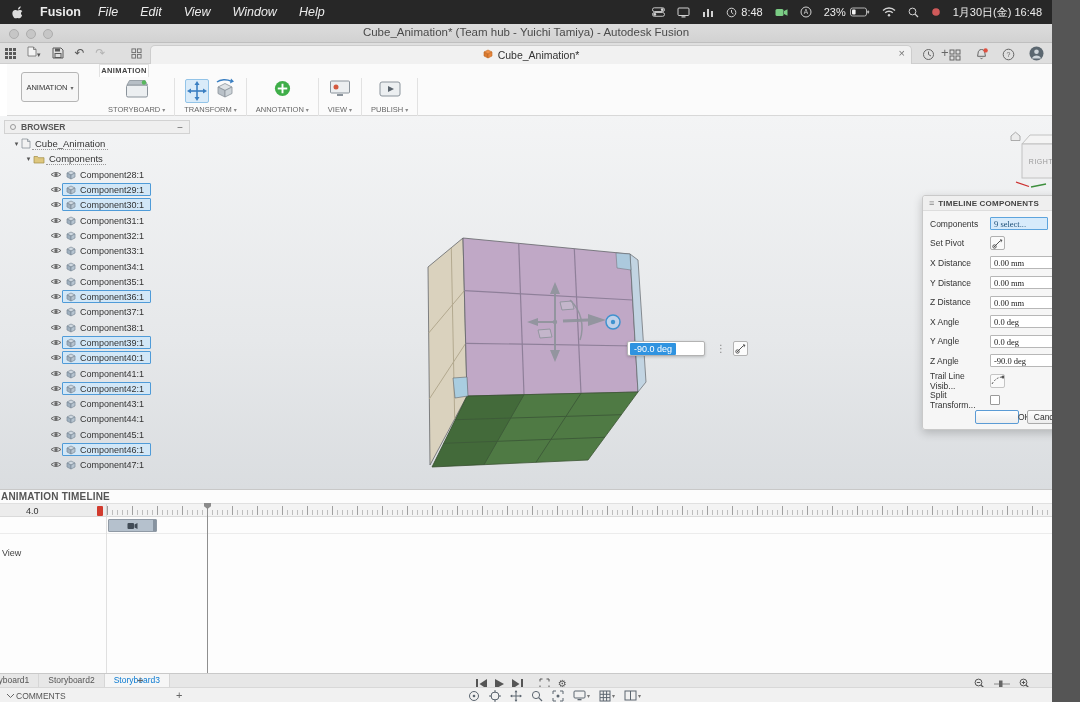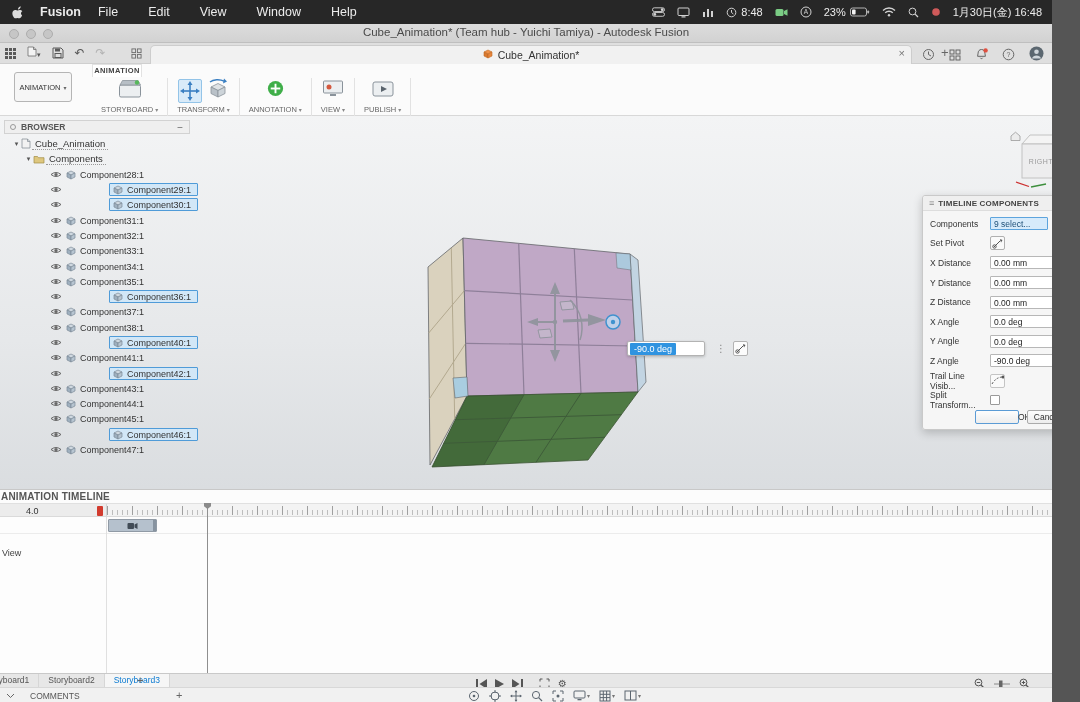--- a/index.html
+++ b/index.html
@@ -25,21 +25,21 @@
   .qat{position:absolute;left:5px;top:0;height:21px;display:flex;align-items:center;gap:11px;}
   .qat .glyph{font-size:12px;color:#555;line-height:21px;}
   .qat .dim{color:#b3b3b3;}
   .doc-tab{position:absolute;left:150px;right:140px;top:2px;height:19px;background:#f1f1f1;border:1px solid #cdcdcd;border-bottom:none;border-radius:5px 5px 0 0;display:flex;align-items:center;}
   .doc-tab .cap{flex:1;display:flex;justify-content:center;align-items:center;gap:5px;font-size:10.5px;color:#333;}
   .tab-close{position:absolute;right:6px;top:1px;font-size:11px;color:#777;cursor:default;}
   .tab-add{position:absolute;left:941px;top:2px;font-size:13px;color:#666;}
   .top-right-icons{position:absolute;right:8px;top:3px;display:flex;align-items:center;gap:14px;}
 
   
-  .ribbon{position:absolute;top:64px;left:0;right:0;height:52px;background:#fbfbfb;border-bottom:1px solid #d8d8d8;z-index:50;}
+  .ribbon{position:absolute;top:64px;left:7px;right:0;height:52px;background:#fbfbfb;border-bottom:1px solid #d8d8d8;z-index:50;}
   .ws-tab{position:absolute;left:92px;top:0;width:50px;height:13px;font-size:7.5px;font-weight:bold;letter-spacing:.4px;color:#444;text-align:center;background:#fff;border:1px solid #e2e2e2;border-bottom:none;line-height:12px;}
   .ws-btn{position:absolute;left:14px;top:8px;width:58px;height:30px;border:1px solid #b5b5b5;border-radius:3px;background:#f6f6f6;display:flex;align-items:center;justify-content:center;gap:3px;font-size:7.5px;color:#333;}
   .rb-groups{position:absolute;left:92px;top:13px;display:flex;align-items:flex-start;}
   .rb-group{padding:0 9px;text-align:center;}
   .rb-icons{height:27px;display:flex;align-items:center;justify-content:center;gap:5px;}
   .rb-label{font-size:7.5px;color:#666;white-space:nowrap;margin-top:1px;}
   .rb-label .caret{font-size:6px;margin-left:2px;color:#888;}
   .rb-sep{width:1px;height:38px;background:#e2e2e2;margin-top:1px;}
   .active-tool{background:#d9ebf9;border:1px solid #93c4e8;border-radius:2px;padding:1px;display:inline-flex;}
 
@@ -61,31 +61,31 @@
   .bh-min{margin-left:auto;margin-right:6px;color:#666;font-weight:normal;font-size:10px;}
   .browser-tree{position:absolute;left:4px;top:136px;width:200px;z-index:9;font-size:9px;color:#333;}
   .br-row{height:15.3px;display:flex;align-items:center;}
   .br-caret{width:9px;font-size:7px;color:#555;text-align:center;flex:0 0 auto;}
   .br-gap{flex:0 0 auto;}
   .nlabel{padding:0 3px;white-space:nowrap;}
   .dotted{border-bottom:1px dotted #999;}
   .eye{display:inline-flex;width:13px;justify-content:center;flex:0 0 auto;}
   .cico{display:inline-flex;margin-right:1px;flex:0 0 auto;}
   .nodebox{display:inline-flex;align-items:flex-end;border:1px solid transparent;border-radius:1px;padding:0 3px;height:13px;}
-  .nodebox.sel{background:#d2e7f7;border-color:#4f9bd8;margin-left:47px;}
+  .nodebox.sel{background:#d2e7f7;border-color:#4f9bd8;}
 
   
   .dialog{position:absolute;left:922px;top:195px;width:154px;height:235px;background:rgba(246,246,246,.98);border:1px solid #c9c9c9;border-radius:3px;box-shadow:0 3px 10px rgba(0,0,0,.2);z-index:20;}
   .dlg-head{height:15px;display:flex;align-items:center;border-bottom:1px solid #ddd;background:#efefef;border-radius:3px 3px 0 0;}
   .dlg-grip{font-size:9px;color:#888;margin:0 4px 0 6px;}
   .dlg-title{font-size:8px;font-weight:bold;color:#444;letter-spacing:.2px;}
   .dlg-body{padding-top:3px;}
   .dlg-row{height:19.6px;display:flex;align-items:center;padding-left:7px;}
   .dlg-label{width:60px;font-size:8.5px;color:#333;flex:0 0 auto;}
-  .dlg-val{display:flex;flex:1;}
+  .dlg-val{display:flex;flex:1;font-family:Liberation Serif, serif;}
   .dfield{width:64px;height:13px;background:#fff;border:1px solid #b7b7b7;border-radius:1px;font-size:8.5px;color:#222;line-height:12px;padding-left:3px;}
   .chip{width:58px;height:13px;background:#d7ebfb;border:1px solid #5da4dd;border-radius:1px;font-size:8.5px;color:#1d4f77;line-height:12px;padding-left:3px;white-space:nowrap;overflow:hidden;}
   .chip-x{margin-left:8px;color:#777;font-size:9px;}
   .dbtn{width:15px;height:14px;background:#fafafa;border:1px solid #b0b0b0;border-radius:2px;display:inline-flex;align-items:center;justify-content:center;}
   .dbtn.plain{border-color:#c4c4c4;}
   .dcheck{width:10px;height:10px;background:#fff;border:1px solid #9a9a9a;border-radius:1px;}
   .dlg-foot{position:absolute;bottom:5px;right:8px;display:flex;gap:8px;}
   .btn{height:14px;font-size:8.5px;line-height:12px;text-align:center;background:linear-gradient(#fdfdfd,#ededed);border-radius:2px;color:#333;}
   .btn.ok{width:32px;border:1px solid #5b9bd5;padding-left:42px;}
   .btn.cancel{width:40px;border:1px solid #ababab;}
@@ -114,41 +114,41 @@
   .sb-tabs{position:absolute;left:-26px;top:0;display:flex;height:13px;}
   .sb-tab{font-size:8.5px;line-height:13px;padding:0 9px;color:#555;border-right:1px solid #d6d6d6;}
   .sb-tab.active{color:#0a7ad1;background:#f6f6f6;}
   .sb-add{position:absolute;left:137px;top:0;font-size:11px;line-height:13px;color:#666;}
   .playback{position:absolute;left:476px;top:1px;display:flex;align-items:center;gap:8px;}
   .gearglyph{font-size:10px;color:#555;line-height:12px;font-family:"DejaVu Sans",sans-serif;}
   .zoomctl{position:absolute;right:22px;top:1px;display:flex;align-items:center;gap:9px;}
 
   
   .cm-bar{position:absolute;top:687px;left:0;right:0;height:15px;background:#f1f1f1;border-top:1px solid #d8d8d8;z-index:12;}
-  .cm-left{position:absolute;left:6px;top:0;height:15px;display:flex;align-items:center;gap:15px;font-size:8.5px;color:#555;}
+  .cm-left{position:absolute;left:6px;top:0;height:15px;display:flex;align-items:center;gap:1px;font-size:8.5px;color:#555;}
   .cm-add{position:absolute;left:176px;top:0;line-height:15px;font-size:11px;color:#666;}
   .navbar{position:absolute;left:468px;top:1.5px;display:flex;align-items:center;gap:9px;}
   .nav-ic{display:inline-flex;align-items:center;gap:1px;}
   .nav-caret{font-size:6px;color:#777;}
 </style>
 </head>
 <body>
 
 <div id="screen">
 
   <div class="menubar">
     <div class="mleft">
       <span class="mb-ic">
           <svg width="11" height="13" viewBox="0 0 12 14">
             <path d="M9.8 8.1c0-1.7 1.4-2.5 1.4-2.5-.8-1.2-2-1.4-2.5-1.4-1.1-.1-2 .6-2.6.6-.6 0-1.5-.6-2.5-.6C1.7 4.2.4 5.6.4 7.8c0 2.8 2 5.6 3.3 5.6.7 0 1.3-.5 2.2-.5.9 0 1.4.5 2.2.5 1.2 0 2.6-2.3 2.9-3.5-1-.4-1.2-1.3-1.2-1.8z" fill="#e6e6e6"></path>
             <path d="M8.6 2.6C9.2 1.9 9.6 1 9.5.2 8.7.3 7.8.8 7.3 1.5c-.5.6-.9 1.5-.8 2.3.9.1 1.6-.4 2.1-1.2z" fill="#e6e6e6"></path>
           </svg>
         </span>
       <span class="app-name">Fusion</span>
-      <span style="display:flex;gap:30px;">
+      <span style="display:flex;gap:22px;font-style:italic;">
           <span class="mb-item">File</span>
           <span class="mb-item">Edit</span>
           <span class="mb-item">View</span>
           <span class="mb-item">Window</span>
           <span class="mb-item">Help</span>
         </span>
     </div>
     <div class="mright">
       <span class="mb-ic">
           <svg width="13" height="10" viewBox="0 0 14 10">
@@ -707,20 +707,39 @@
             </svg>
           </span>
           <span class="nodebox sel">
             <span class="cico">
               <svg width="10" height="10" viewBox="0 0 10 10">
                 <polygon points="1,3 5,1 9,3 5,5" fill="#cfd8e0" stroke="#7d8b98" stroke-width=".7"></polygon>
                 <polygon points="1,3 5,5 5,9 1,7" fill="#9fb0bf" stroke="#7d8b98" stroke-width=".7"></polygon>
                 <polygon points="9,3 5,5 5,9 9,7" fill="#b7c5d1" stroke="#7d8b98" stroke-width=".7"></polygon>
               </svg>
             </span>
+            <span class="nlabel">Component39:1</span>
+          </span>
+        </div>
+        <div class="br-row comp">
+          <span class="br-gap" style="width:45px;"></span>
+          <span class="eye">
+            <svg width="12" height="9" viewBox="0 0 12 9">
+              <path d="M1 4.5Q6 .5 11 4.5 6 8.5 1 4.5z" fill="none" stroke="#666"></path>
+              <circle cx="6" cy="4.5" r="1.6" fill="#666"></circle>
+            </svg>
+          </span>
+          <span class="nodebox sel">
+            <span class="cico">
+              <svg width="10" height="10" viewBox="0 0 10 10">
+                <polygon points="1,3 5,1 9,3 5,5" fill="#cfd8e0" stroke="#7d8b98" stroke-width=".7"></polygon>
+                <polygon points="1,3 5,5 5,9 1,7" fill="#9fb0bf" stroke="#7d8b98" stroke-width=".7"></polygon>
+                <polygon points="9,3 5,5 5,9 9,7" fill="#b7c5d1" stroke="#7d8b98" stroke-width=".7"></polygon>
+              </svg>
+            </span>
             <span class="nlabel">Component40:1</span>
           </span>
         </div>
         <div class="br-row comp">
           <span class="br-gap" style="width:45px;"></span>
           <span class="eye">
             <svg width="12" height="9" viewBox="0 0 12 9">
               <path d="M1 4.5Q6 .5 11 4.5 6 8.5 1 4.5z" fill="none" stroke="#666"></path>
               <circle cx="6" cy="4.5" r="1.6" fill="#666"></circle>
             </svg>

